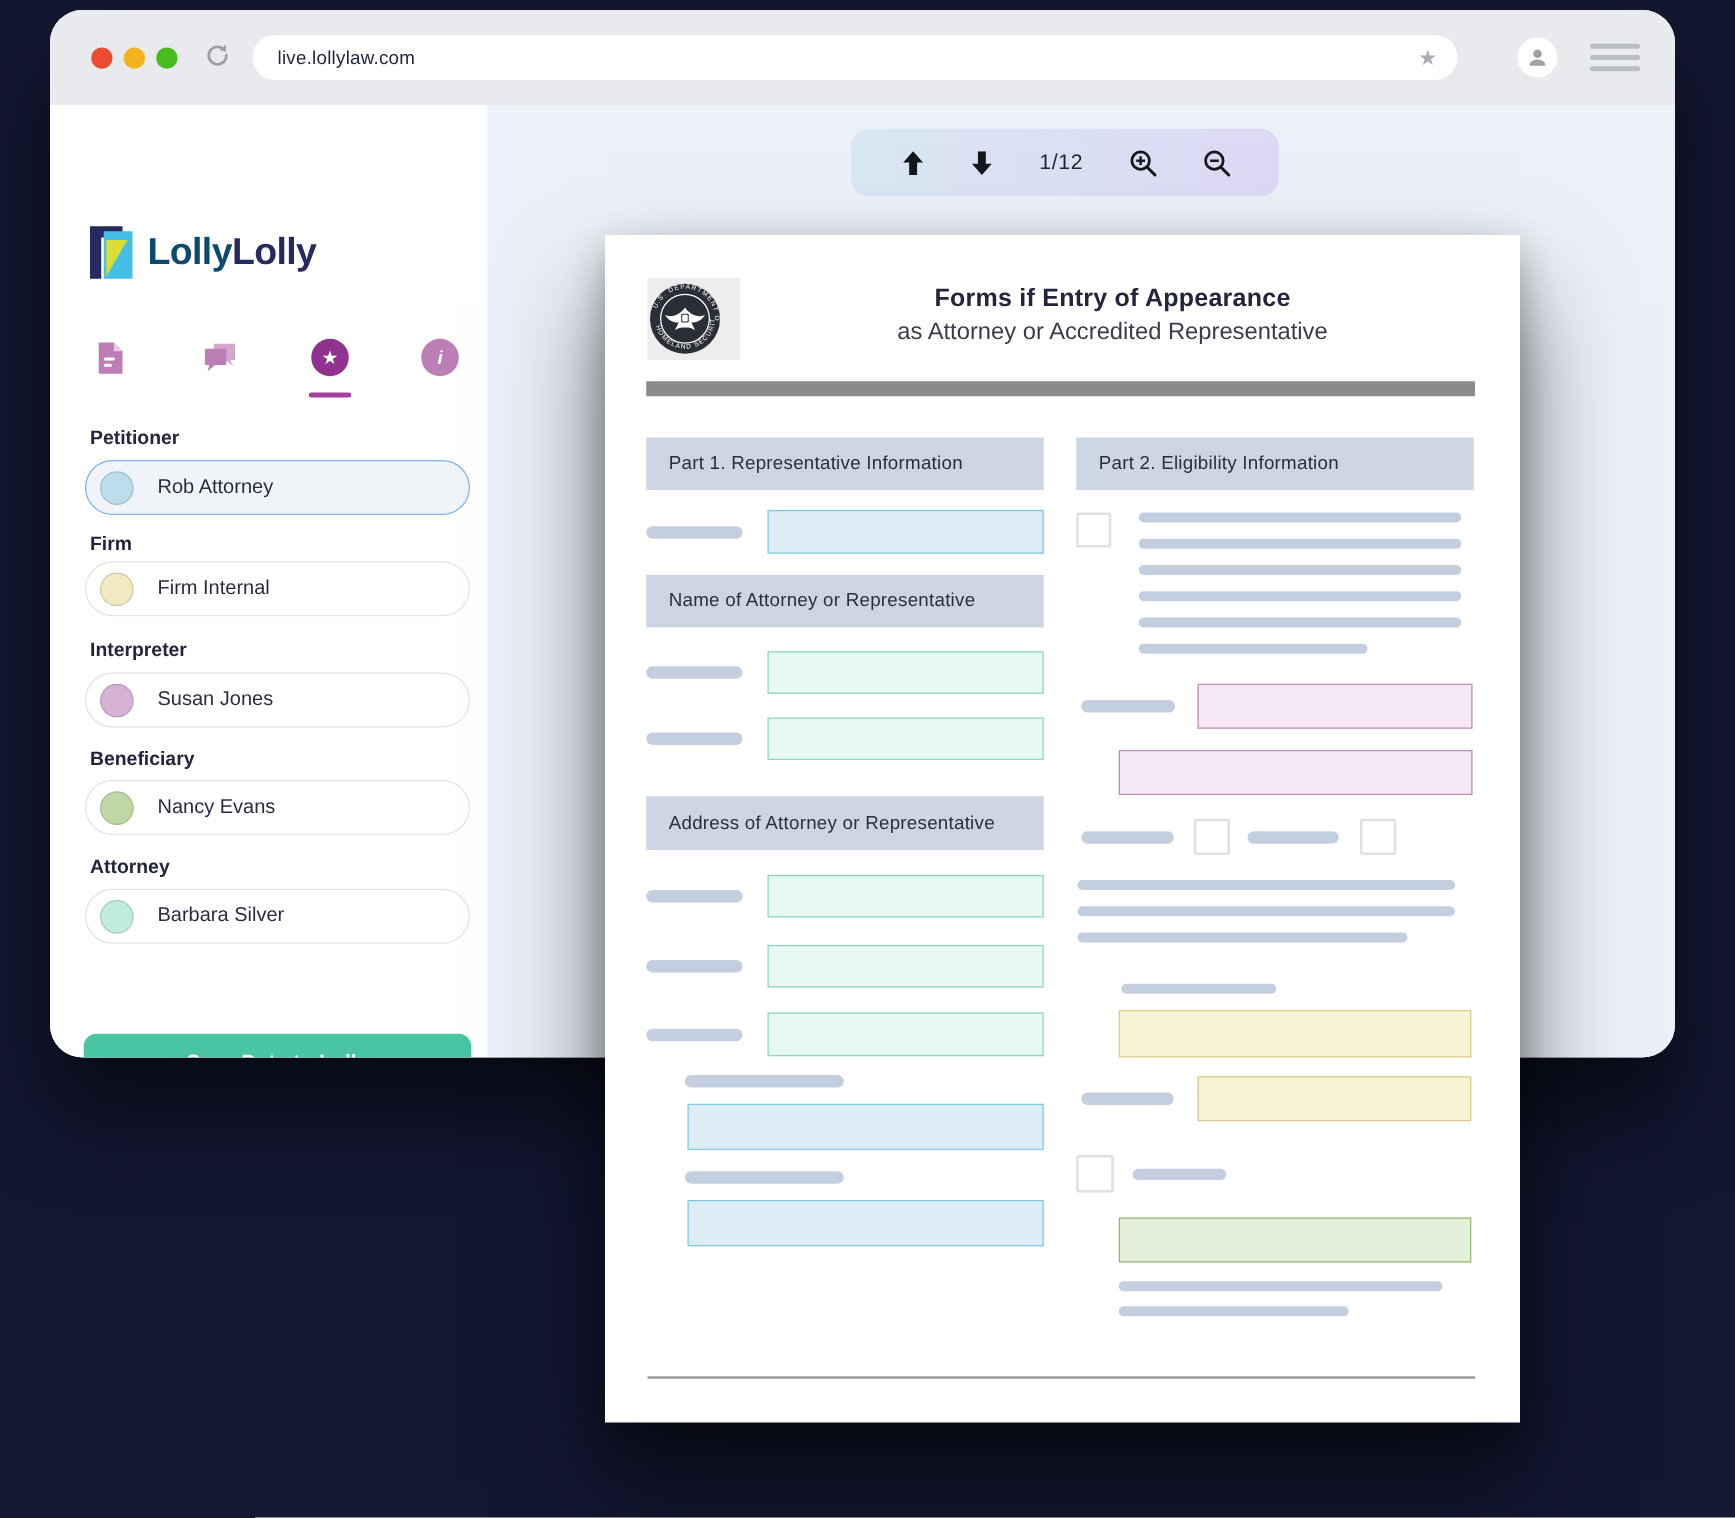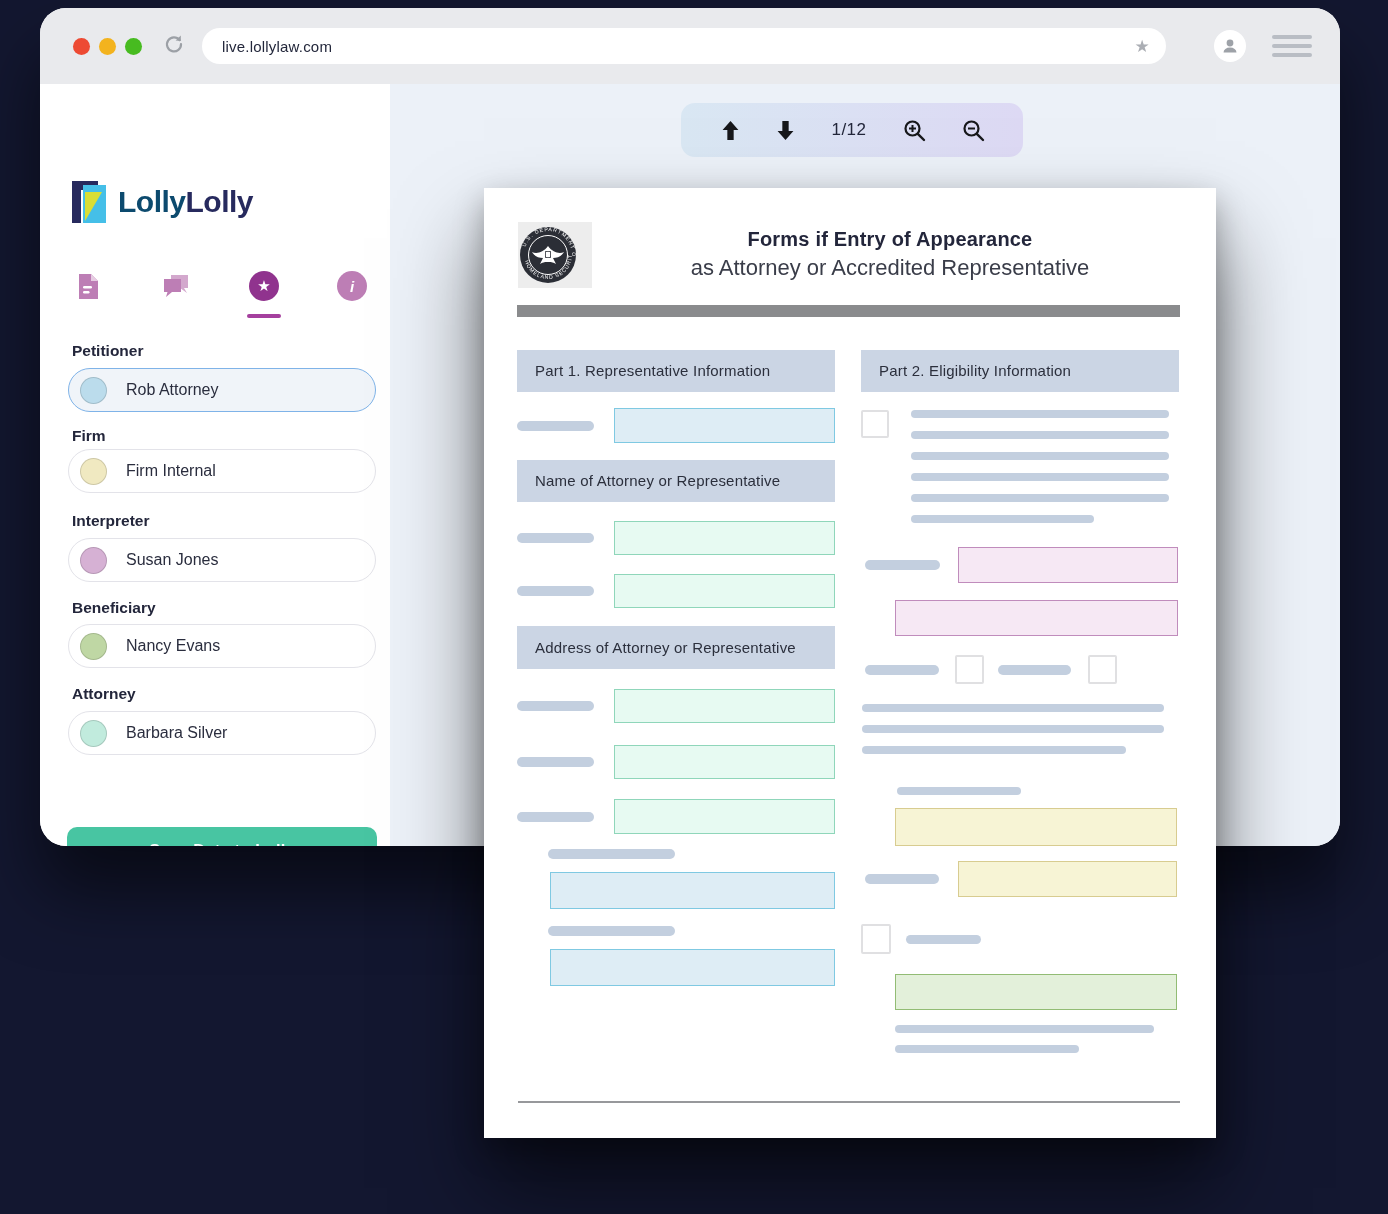--- a/index.html
+++ b/index.html
@@ -105,21 +105,21 @@
     position:absolute; left:484px; top:188px; width:732px; height:950px;
     background:#fff; z-index:5;
     box-shadow:0 50px 80px rgba(0,0,0,.55), 0 12px 28px rgba(0,0,0,.28);
   }
   .seal-wrap {
     position:absolute; left:34px; top:34px; width:74px; height:66px; background:#EDEDED;
     display:flex; align-items:center;
   }
   .doc-titles { position:absolute; left:110px; right:30px; top:40px; text-align:center; }
   .doc-title { font-size:20px; font-weight:700; color:#23263B; letter-spacing:.2px; }
-  .doc-subtitle { font-size:22px; color:#3A3D49; margin-top:4px; }
+  .doc-subtitle { font-size:19px; color:#3A3D49; margin-top:4px; }
   .title-bar { position:absolute; left:33px; top:117px; width:663px; height:12px; background:#8A8B8D; }
 
   .doc-body { position:absolute; left:33px; top:162px; display:flex; gap:26px; }
   .col { width:318px; }
 
   .sec-h {
     height:42px; background:#CBD5E4; color:#2B2F3C; font-size:15px;
     line-height:42px; padding-left:18px; letter-spacing:.2px;
   }
   .frow { display:flex; align-items:center; }
@@ -313,21 +313,21 @@
 
         <div class="frow" style="margin-top:19px">
           <span class="pillbar" style="width:78px"></span>
           <span class="inp mint" style="width:222px;height:34px;margin-left:20px"></span>
         </div>
         <div class="frow" style="margin-top:19px">
           <span class="pillbar" style="width:78px"></span>
           <span class="inp mint" style="width:222px;height:34px;margin-left:20px"></span>
         </div>
 
-        <div class="sec-h" style="margin-top:18px;height:43px;line-height:43px">Address of Attorney or Representative</div>
+        <div class="sec-h" style="margin-top:29px;height:43px;line-height:43px">Address of Attorney or Representative</div>
 
         <div class="frow" style="margin-top:20px">
           <span class="pillbar" style="width:78px"></span>
           <span class="inp mint" style="width:222px;height:34px;margin-left:20px"></span>
         </div>
         <div class="frow" style="margin-top:22px">
           <span class="pillbar" style="width:78px"></span>
           <span class="inp mint" style="width:222px;height:34px;margin-left:20px"></span>
         </div>
         <div class="frow" style="margin-top:20px">

